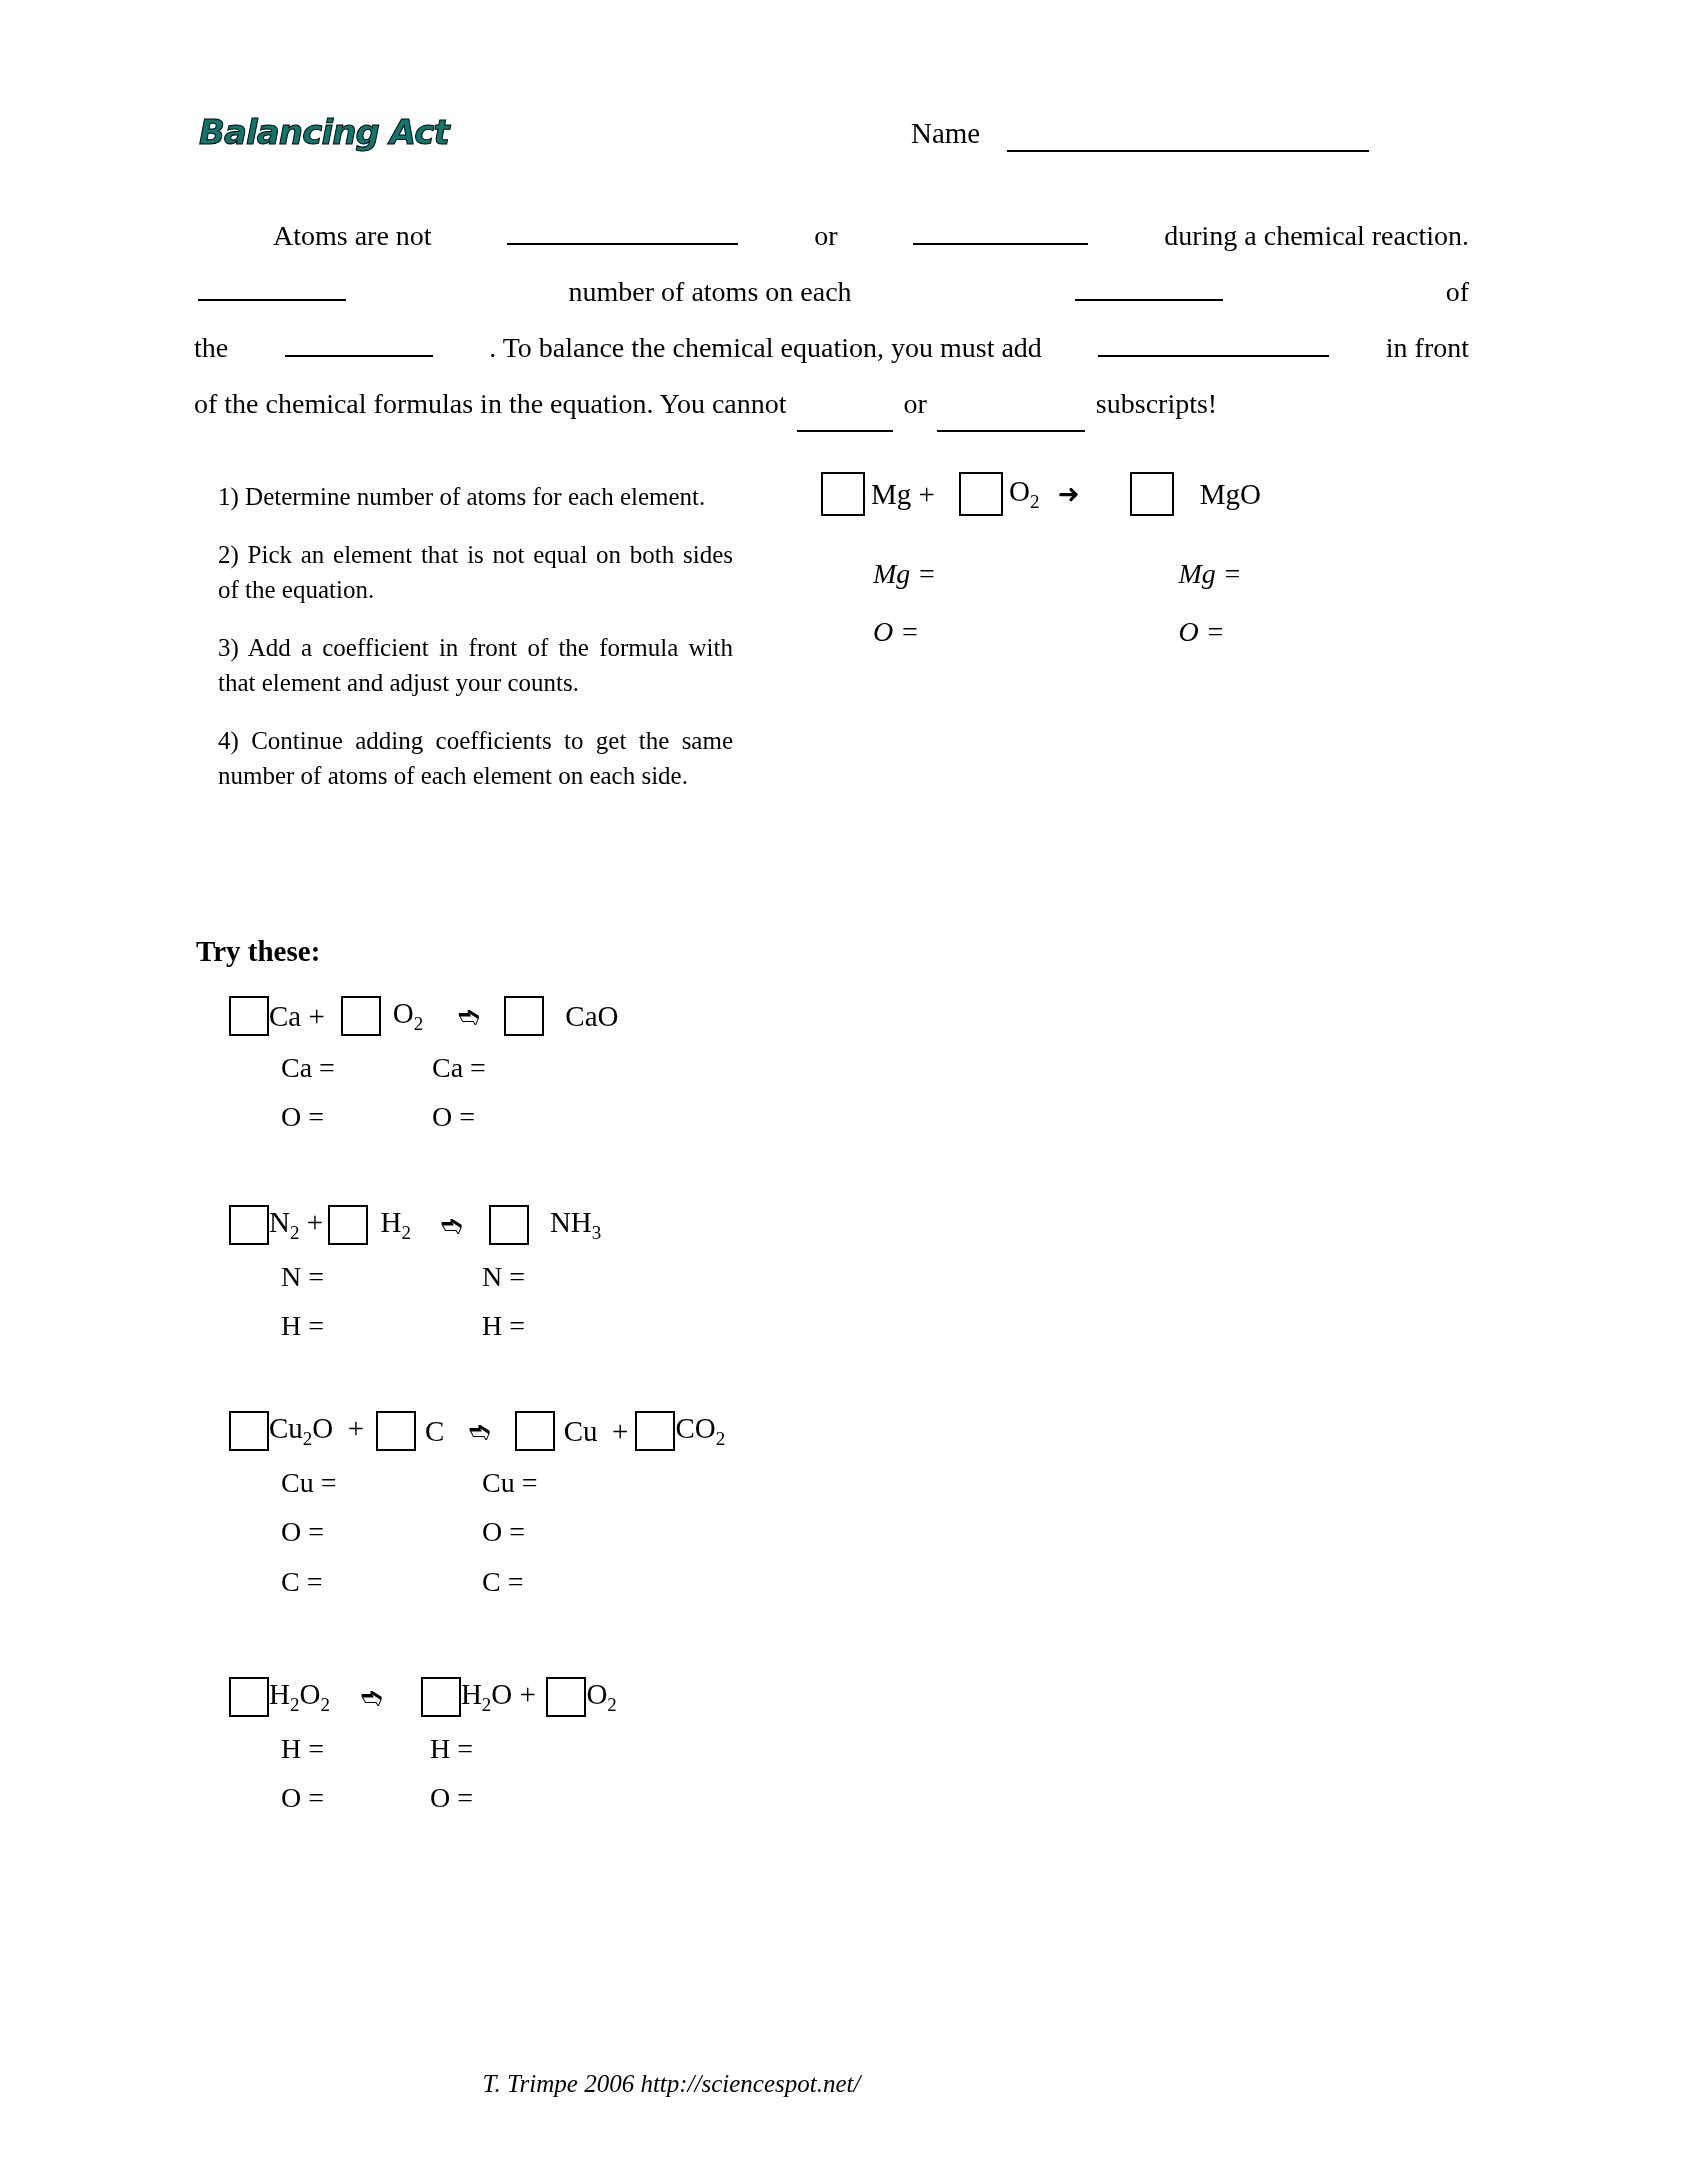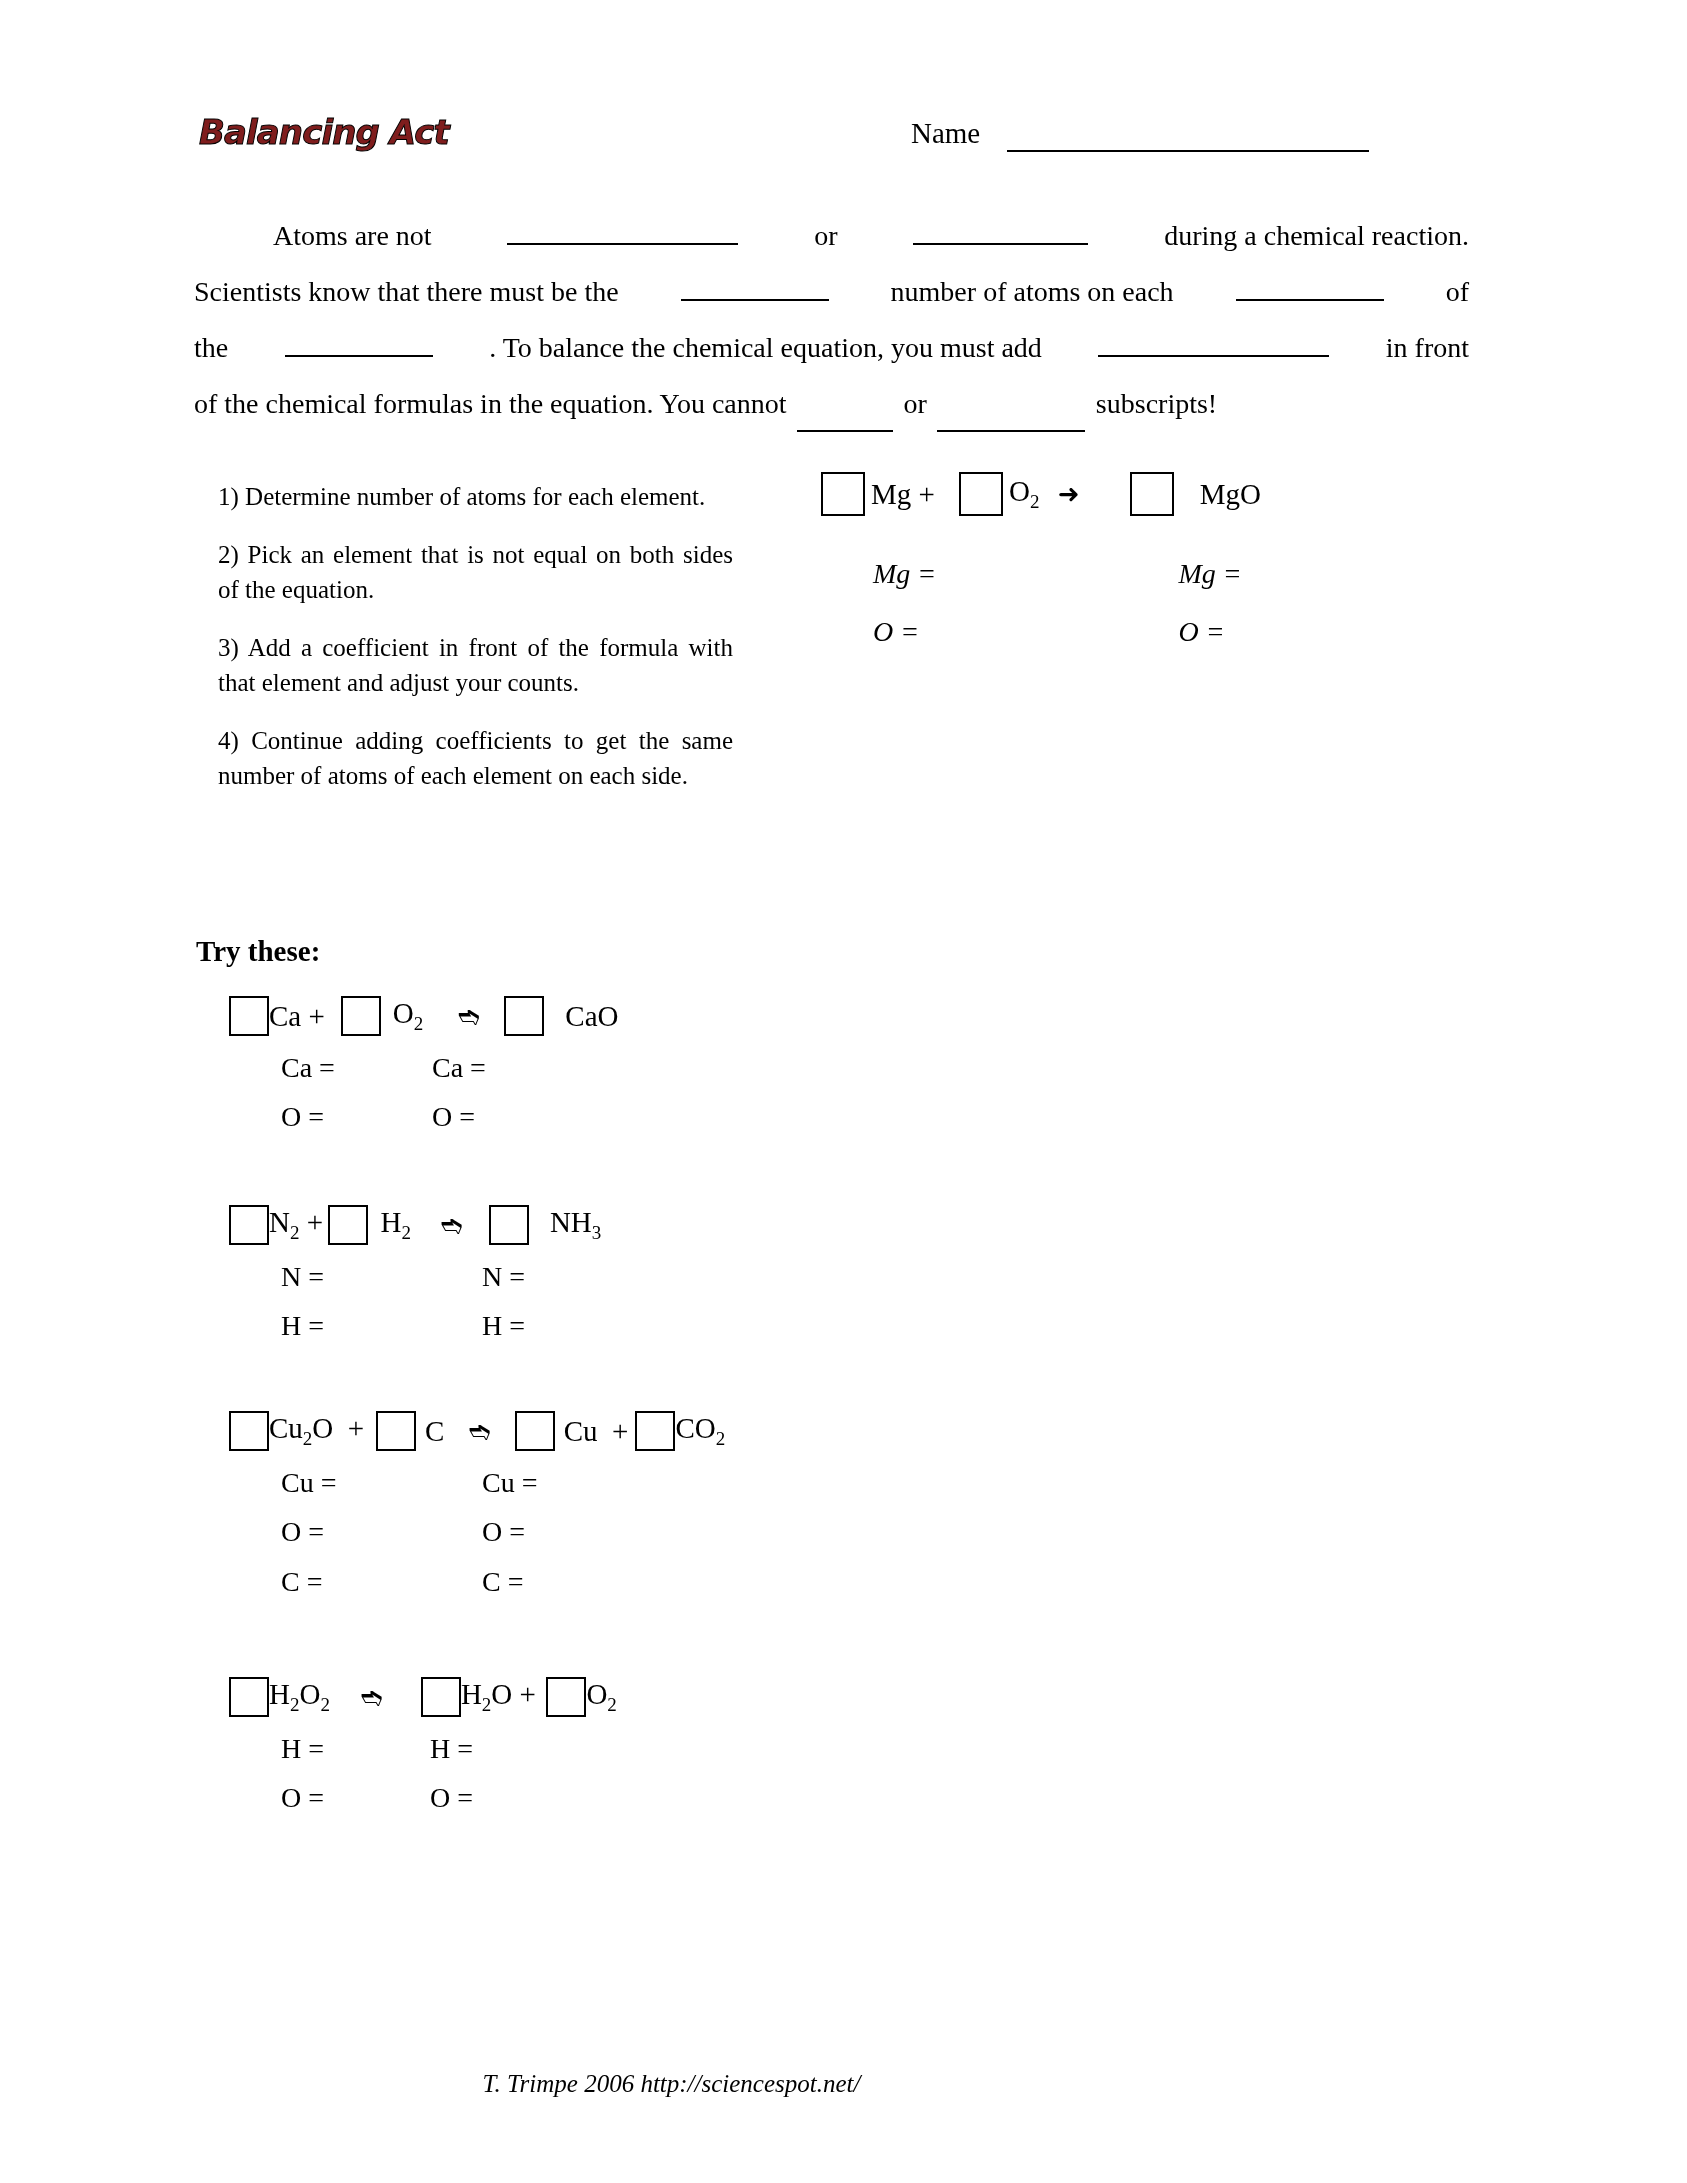--- a/index.html
+++ b/index.html
@@ -33,21 +33,21 @@
   }
   .title {
     position: absolute;
     left: 0;
     top: 0;
     font-family: "DejaVu Sans", sans-serif;
     font-weight: bold;
     font-style: italic;
     font-size: 34px;
     letter-spacing: -0.9px;
-    color: #7f1d1d;
+    color: #0f766e;
     -webkit-text-stroke: 1px #000;
   }
   .name-label {
     position: absolute;
     left: 712px;
     top: 5.2px;
     font-size: 29px;
     font-family: "Liberation Serif", serif;
   }
   .name-line {
@@ -216,21 +216,20 @@
       <div class="justify-row">
         <span style="padding-left:79px;">Atoms   are   not</span>
         <span class="ln w265"></span>
         <span>or</span>
         <span class="ln w200"></span>
         <span>during   a   chemical   reaction.</span>
       </div>
     </div>
     <div class="line2">
       <div class="justify-row">
-        <span>Scientists know that there must be the</span>
         <span class="ln w170"></span>
         <span>number of atoms on each</span>
         <span class="ln w170"></span>
         <span>of</span>
       </div>
     </div>
     <div class="line3">
       <div class="justify-row">
         <span>the</span>
         <span class="ln w170"></span>

